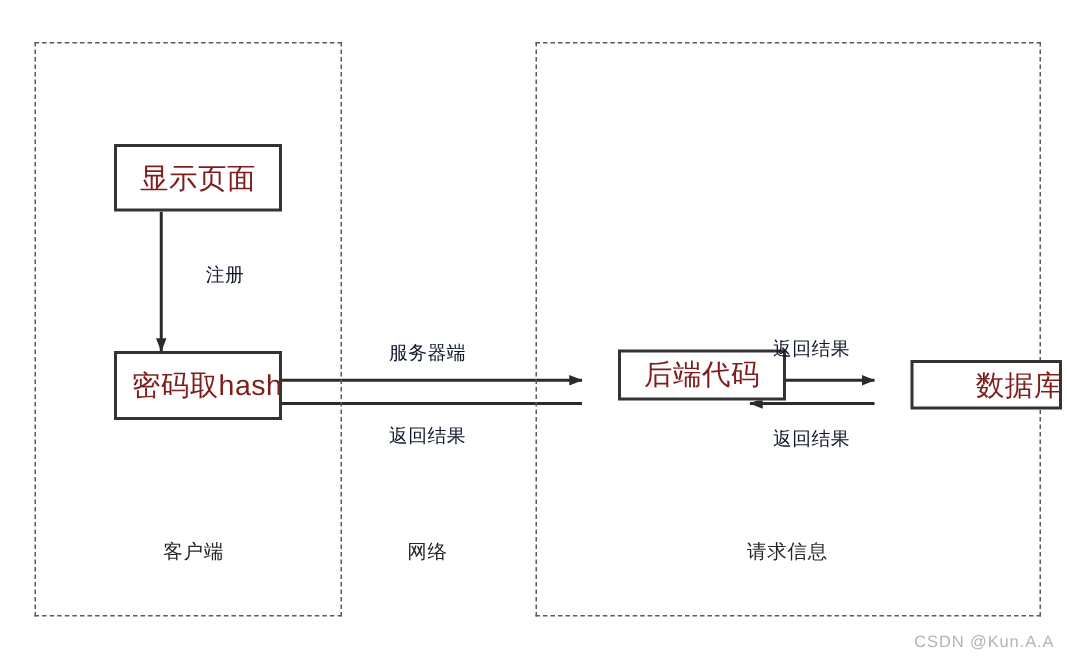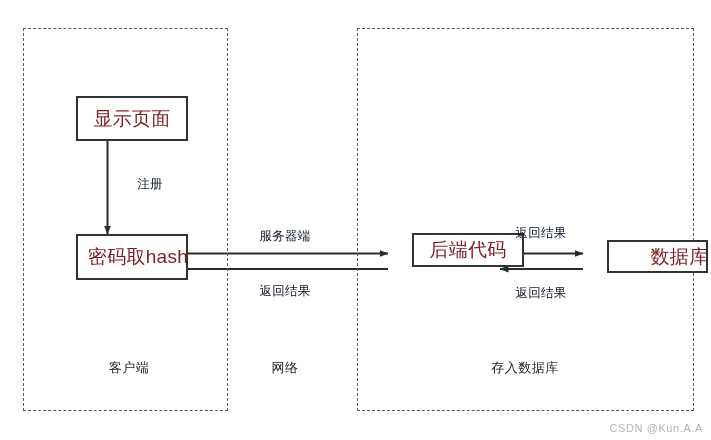--- a/index.html
+++ b/index.html
@@ -106,21 +106,21 @@
   <line x1="500" y1="253.5" x2="583" y2="253.5" stroke="#2b2b2b" stroke-width="2" marker-end="url(#arrowhead)"></line>
 
   <line x1="583" y1="269" x2="500" y2="269" stroke="#2b2b2b" stroke-width="2" marker-end="url(#arrowhead)"></line>
 </svg>
 
 <div class="zone" id="zone-client"></div>
 <div class="zone" id="zone-server"></div>
 
 <div class="zone-label" id="label-client">客户端</div>
 <div class="zone-label" id="label-network">网络</div>
-<div class="zone-label" id="label-server">存入数据库</div>
+<div class="zone-label" id="label-server">请求信息</div>
 
 <div class="node" id="node-display">显示页面</div>
 <div class="node" id="node-hash">密码取hash</div>
 <div class="node" id="node-backend">后端代码</div>
 <div class="node" id="node-database">数据库</div>
 
 <div class="edge-label" id="elabel-register">注册</div>
 <div class="edge-label" id="elabel-request">服务器端</div>
 <div class="edge-label" id="elabel-response">返回结果</div>
 <div class="edge-label" id="elabel-store">返回结果</div>

